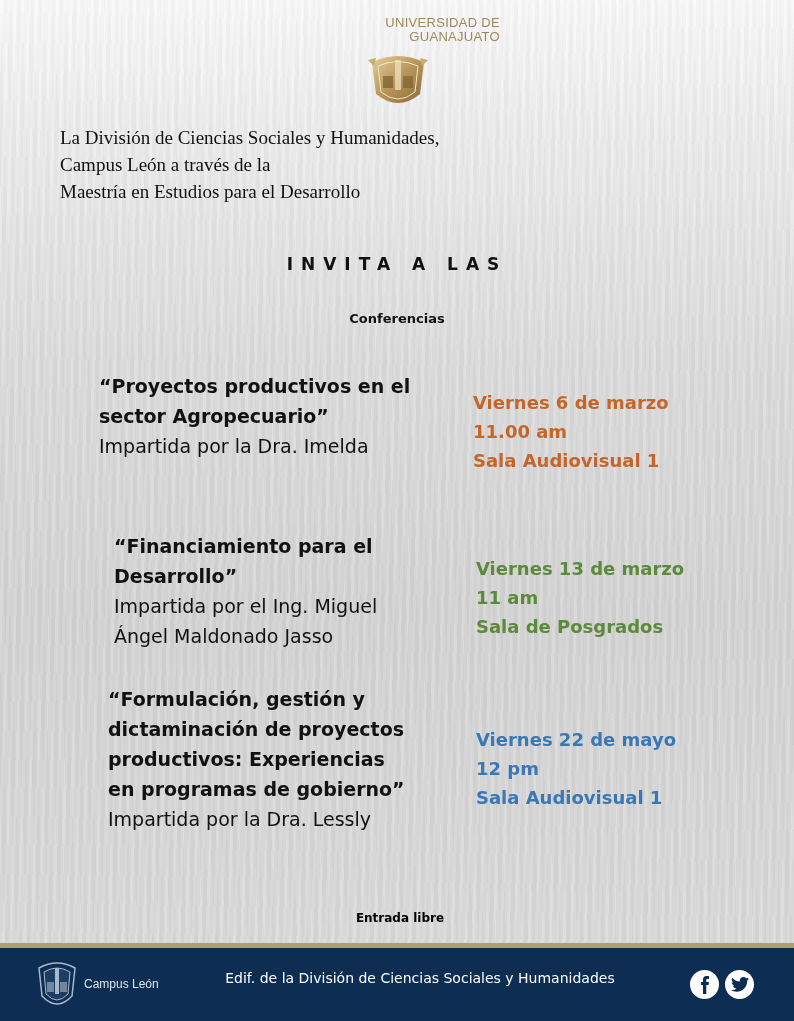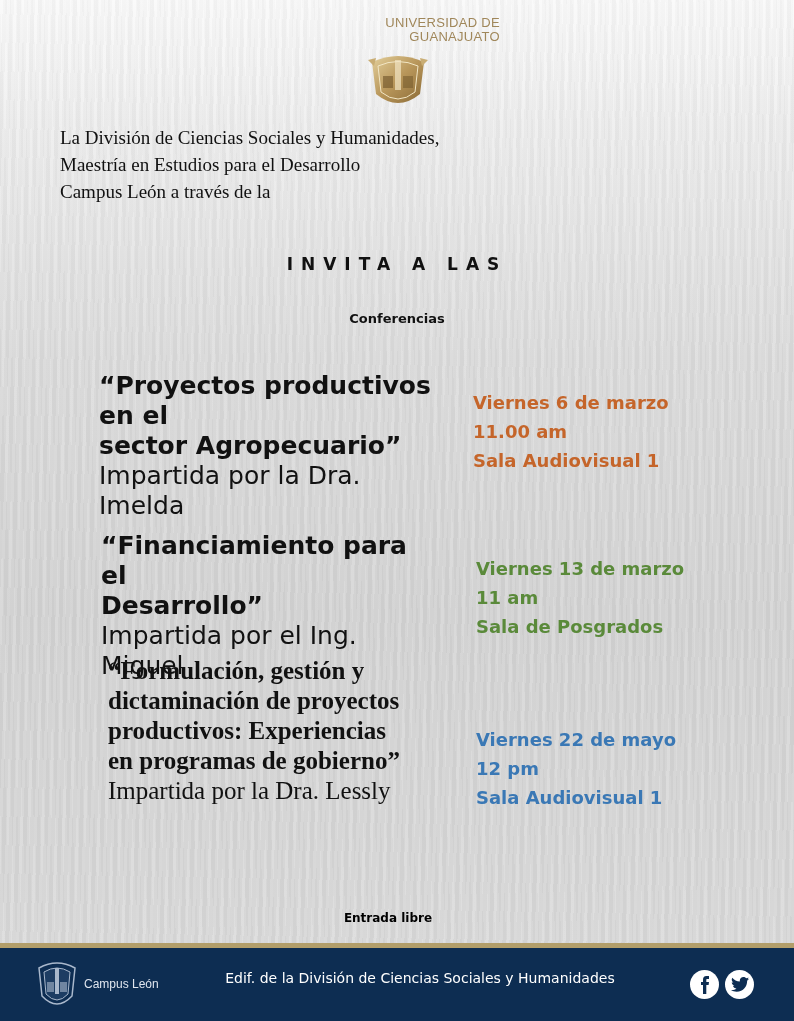--- a/index.html
+++ b/index.html
@@ -33,28 +33,28 @@
     left:250px; top:254px; width:294px; text-align:center;
     font-family:"DejaVu Sans", sans-serif; font-weight:bold;
     font-size:17px; letter-spacing:8px; color:#111;
   }
   .conferencias {
     left:250px; top:311px; width:294px; text-align:center;
     font-family:"DejaVu Sans", sans-serif; font-weight:bold;
     font-size:13px; color:#111;
   }
 
-  .talk { font-family:"DejaVu Sans", sans-serif; color:#111; font-size:25px; line-height:30px; }
+  .talk { font-family:"DejaVu Sans", sans-serif; color:#111; font-size:19px; line-height:30px; }
   .talk .title { font-weight:bold; }
   .talk .speaker { font-weight:normal; }
 
   .info { font-family:"DejaVu Sans", sans-serif; font-weight:bold; font-size:18px; line-height:29px; }
 
   .entrada {
-    left:288px; top:911px; width:200px; text-align:center;
+    left:300px; top:911px; width:200px; text-align:center;
     font-family:"DejaVu Sans", sans-serif; font-weight:bold; font-size:12px; color:#000;
   }
 
   .gold-bar { left:0; top:943px; width:794px; height:5px; background:#b29e6a; }
   .footer { left:0; top:948px; width:794px; height:73px; background:#0d2d52; }
   .foot-crest { left:36px; top:958px; width:42px; height:54px; }
   .campus { left:84px; top:977px; font-family:"Liberation Sans", sans-serif; font-size:12px; color:#dfe5ee; }
   .foot-addr {
     left:210px; top:968px; width:420px; text-align:center;
     font-family:"DejaVu Sans", sans-serif; font-size:14px; line-height:21px; color:#ffffff;
@@ -86,58 +86,59 @@
     <path d="M10 18 Q30 9 50 18 L47 44 Q30 58 13 44 Z" fill="none" stroke="#f2e6c4" stroke-width="1"></path>
     <rect x="27" y="12" width="6" height="30" fill="#f2e6c4" opacity="0.7"></rect>
     <rect x="15" y="28" width="10" height="12" fill="#6e5328" opacity="0.6"></rect>
     <rect x="35" y="28" width="10" height="12" fill="#6e5328" opacity="0.5"></rect>
     <path d="M0 12 L8 10 L6 18 Z M60 12 L52 10 L54 18 Z" fill="#c9ad74"></path>
   </svg>
 </div>
 
 <div class="abs headline">
   <div>La División de Ciencias Sociales y Humanidades,</div>
+  <div>Campus León a través de la</div>
   <div>Maestría en Estudios para el Desarrollo</div>
-  <div>Campus León a través de la</div>
 </div>
 
 <div class="abs invita">INVITA A LAS</div>
 <div class="abs conferencias">Conferencias</div>
 
 <div class="abs talk" style="left:99px; top:371px; width:340px;">
   <div class="title">
     <div>“Proyectos productivos en el</div>
     <div>sector Agropecuario”</div>
   </div>
   <div class="speaker">
     <div>Impartida por la Dra. Imelda</div>
   </div>
 </div>
 <div class="abs info" style="left:473px; top:388px; color:#c5652a;">
   <div>Viernes 6 de marzo</div>
   <div>11.00 am</div>
   <div>Sala Audiovisual 1</div>
 </div>
 
-<div class="abs talk" style="left:101px; top:531px; width:340px;">
+<div class="abs talk" style="left:114px; top:531px; width:340px;">
   <div class="title">
     <div>“Financiamiento para el</div>
     <div>Desarrollo”</div>
   </div>
   <div class="speaker">
     <div>Impartida por el Ing. Miguel</div>
+    <div>Ángel Maldonado Jasso</div>
   </div>
 </div>
 <div class="abs info" style="left:476px; top:554px; color:#5a8a3a;">
   <div>Viernes 13 de marzo</div>
   <div>11 am</div>
   <div>Sala de Posgrados</div>
 </div>
 
-<div class="abs talk" style="left:108px; top:656px; width:340px;font-family:Liberation Serif, serif;">
+<div class="abs talk" style="left:108px; top:684px; width:340px;">
   <div class="title">
     <div>“Formulación, gestión y</div>
     <div>dictaminación de proyectos</div>
     <div>productivos: Experiencias</div>
     <div>en programas de gobierno”</div>
   </div>
   <div class="speaker">
     <div>Impartida por la Dra. Lessly</div>
   </div>
 </div>

